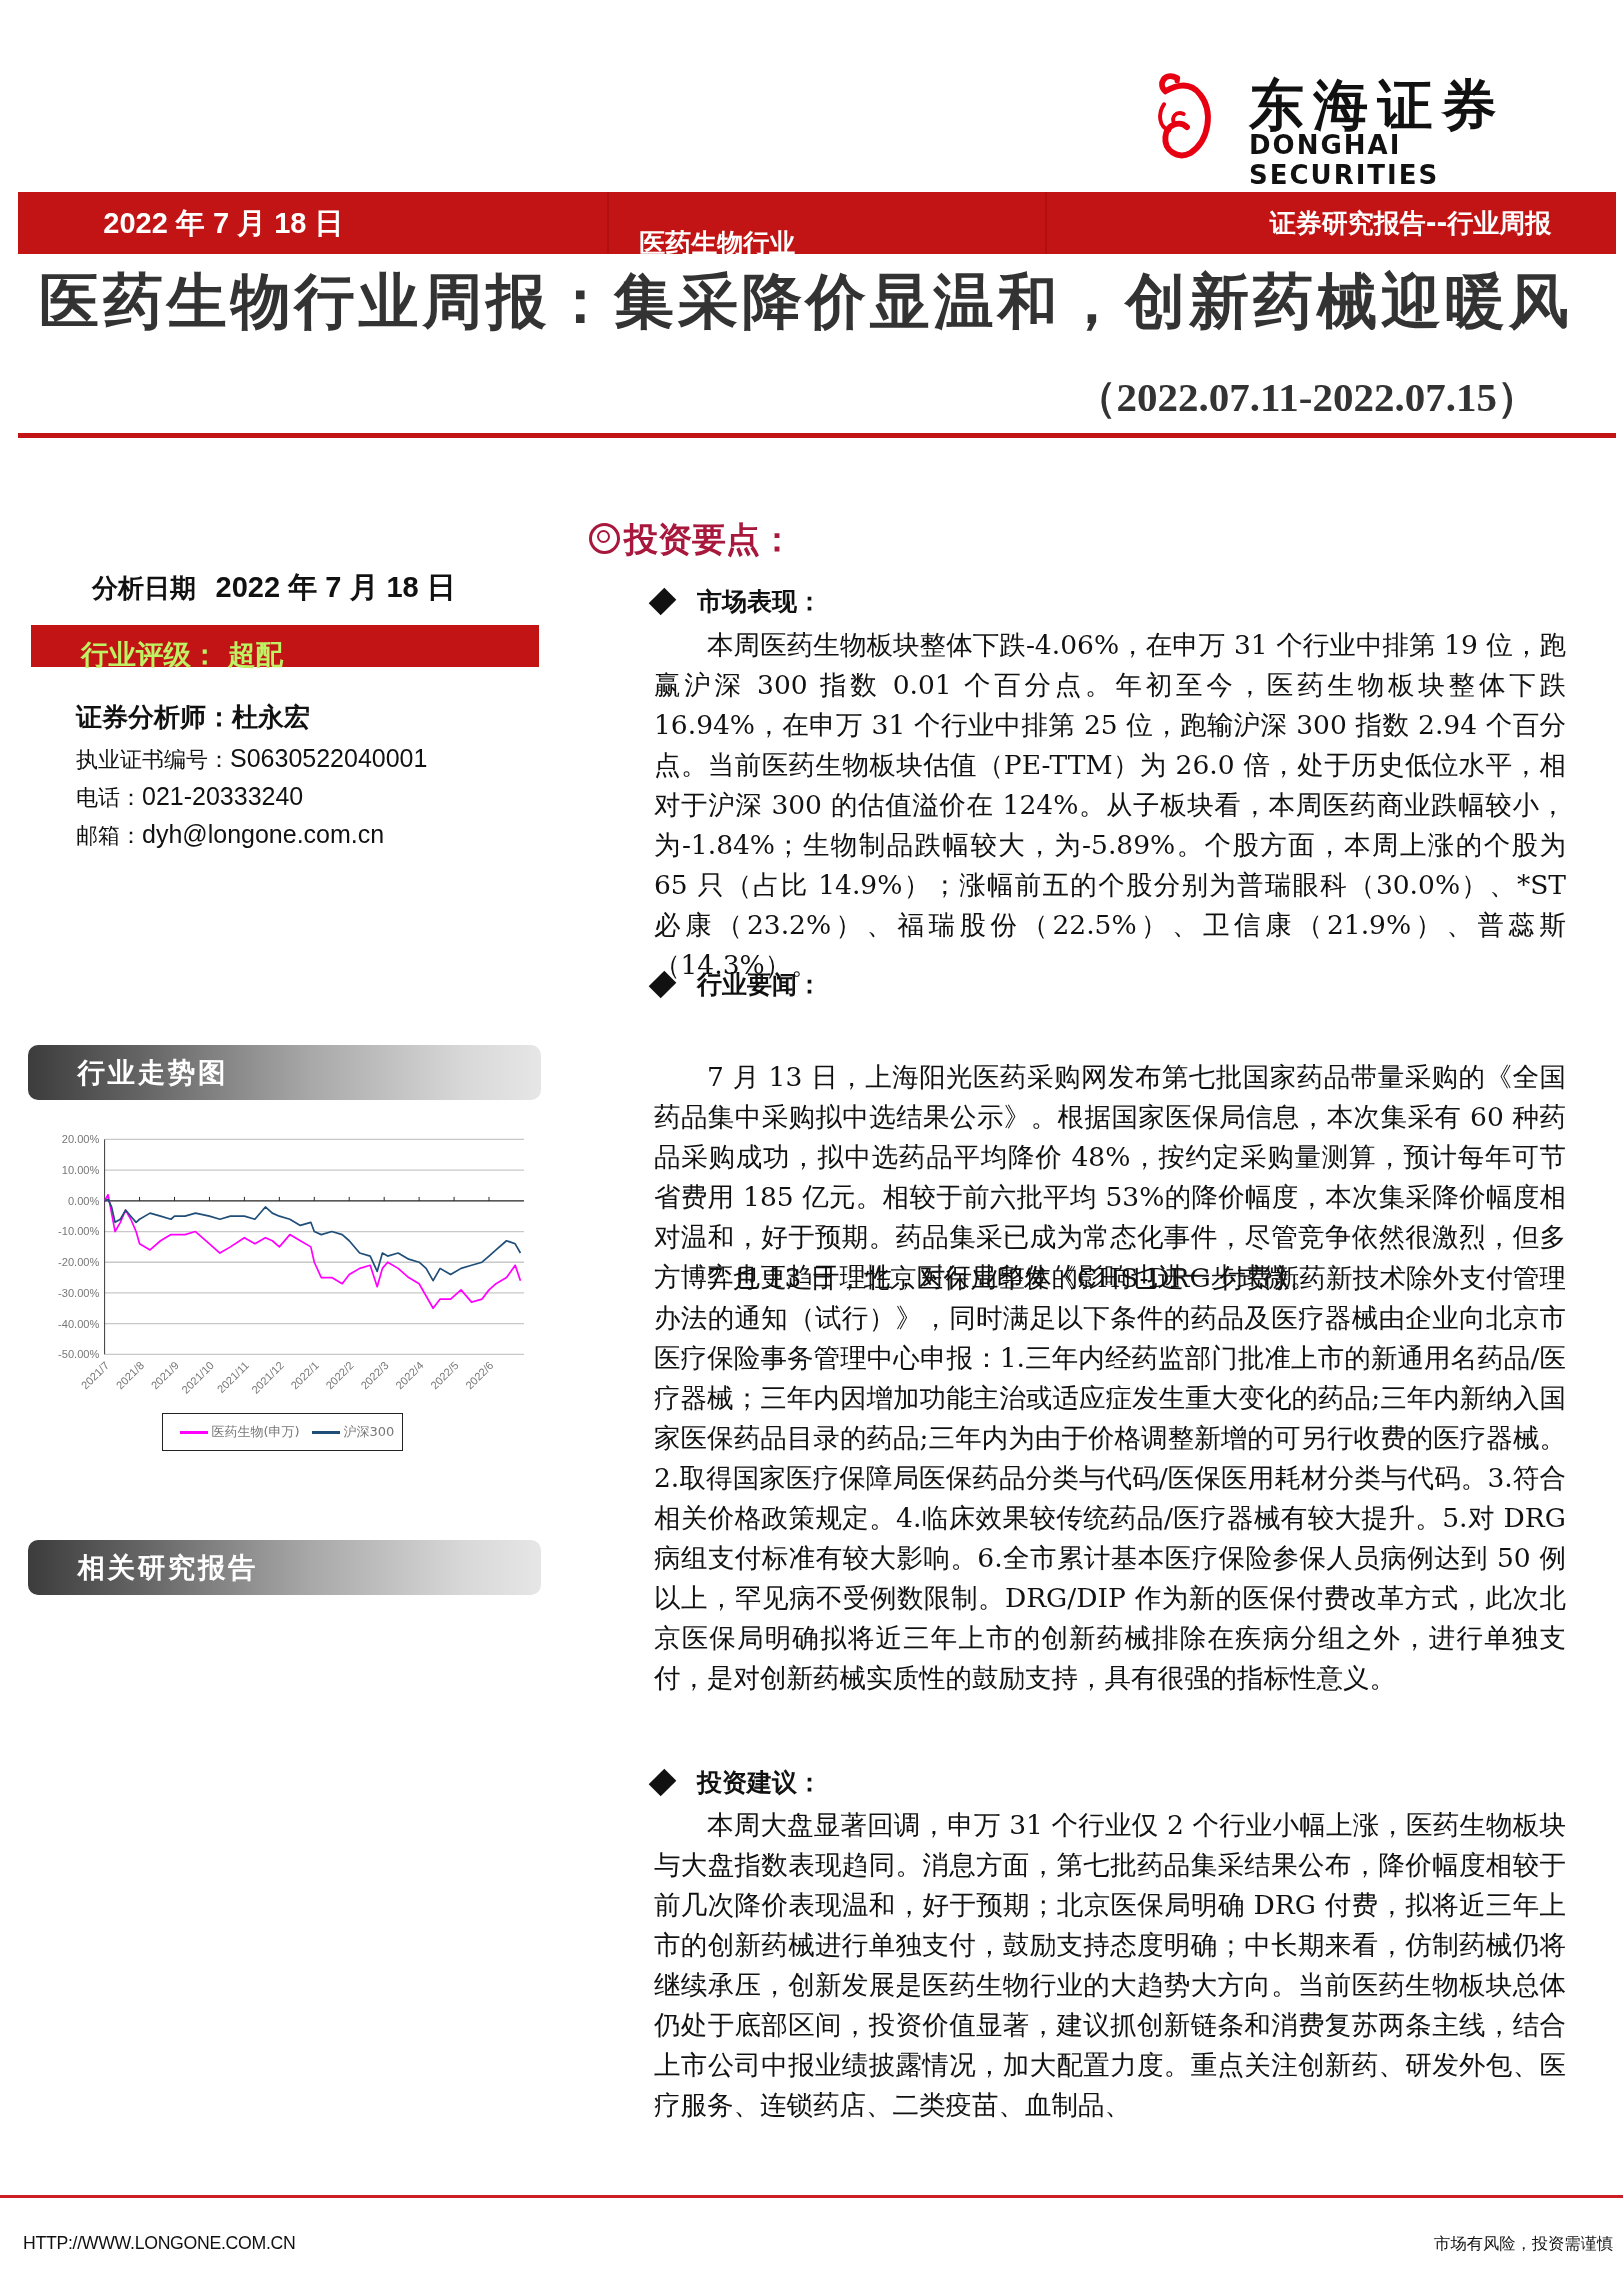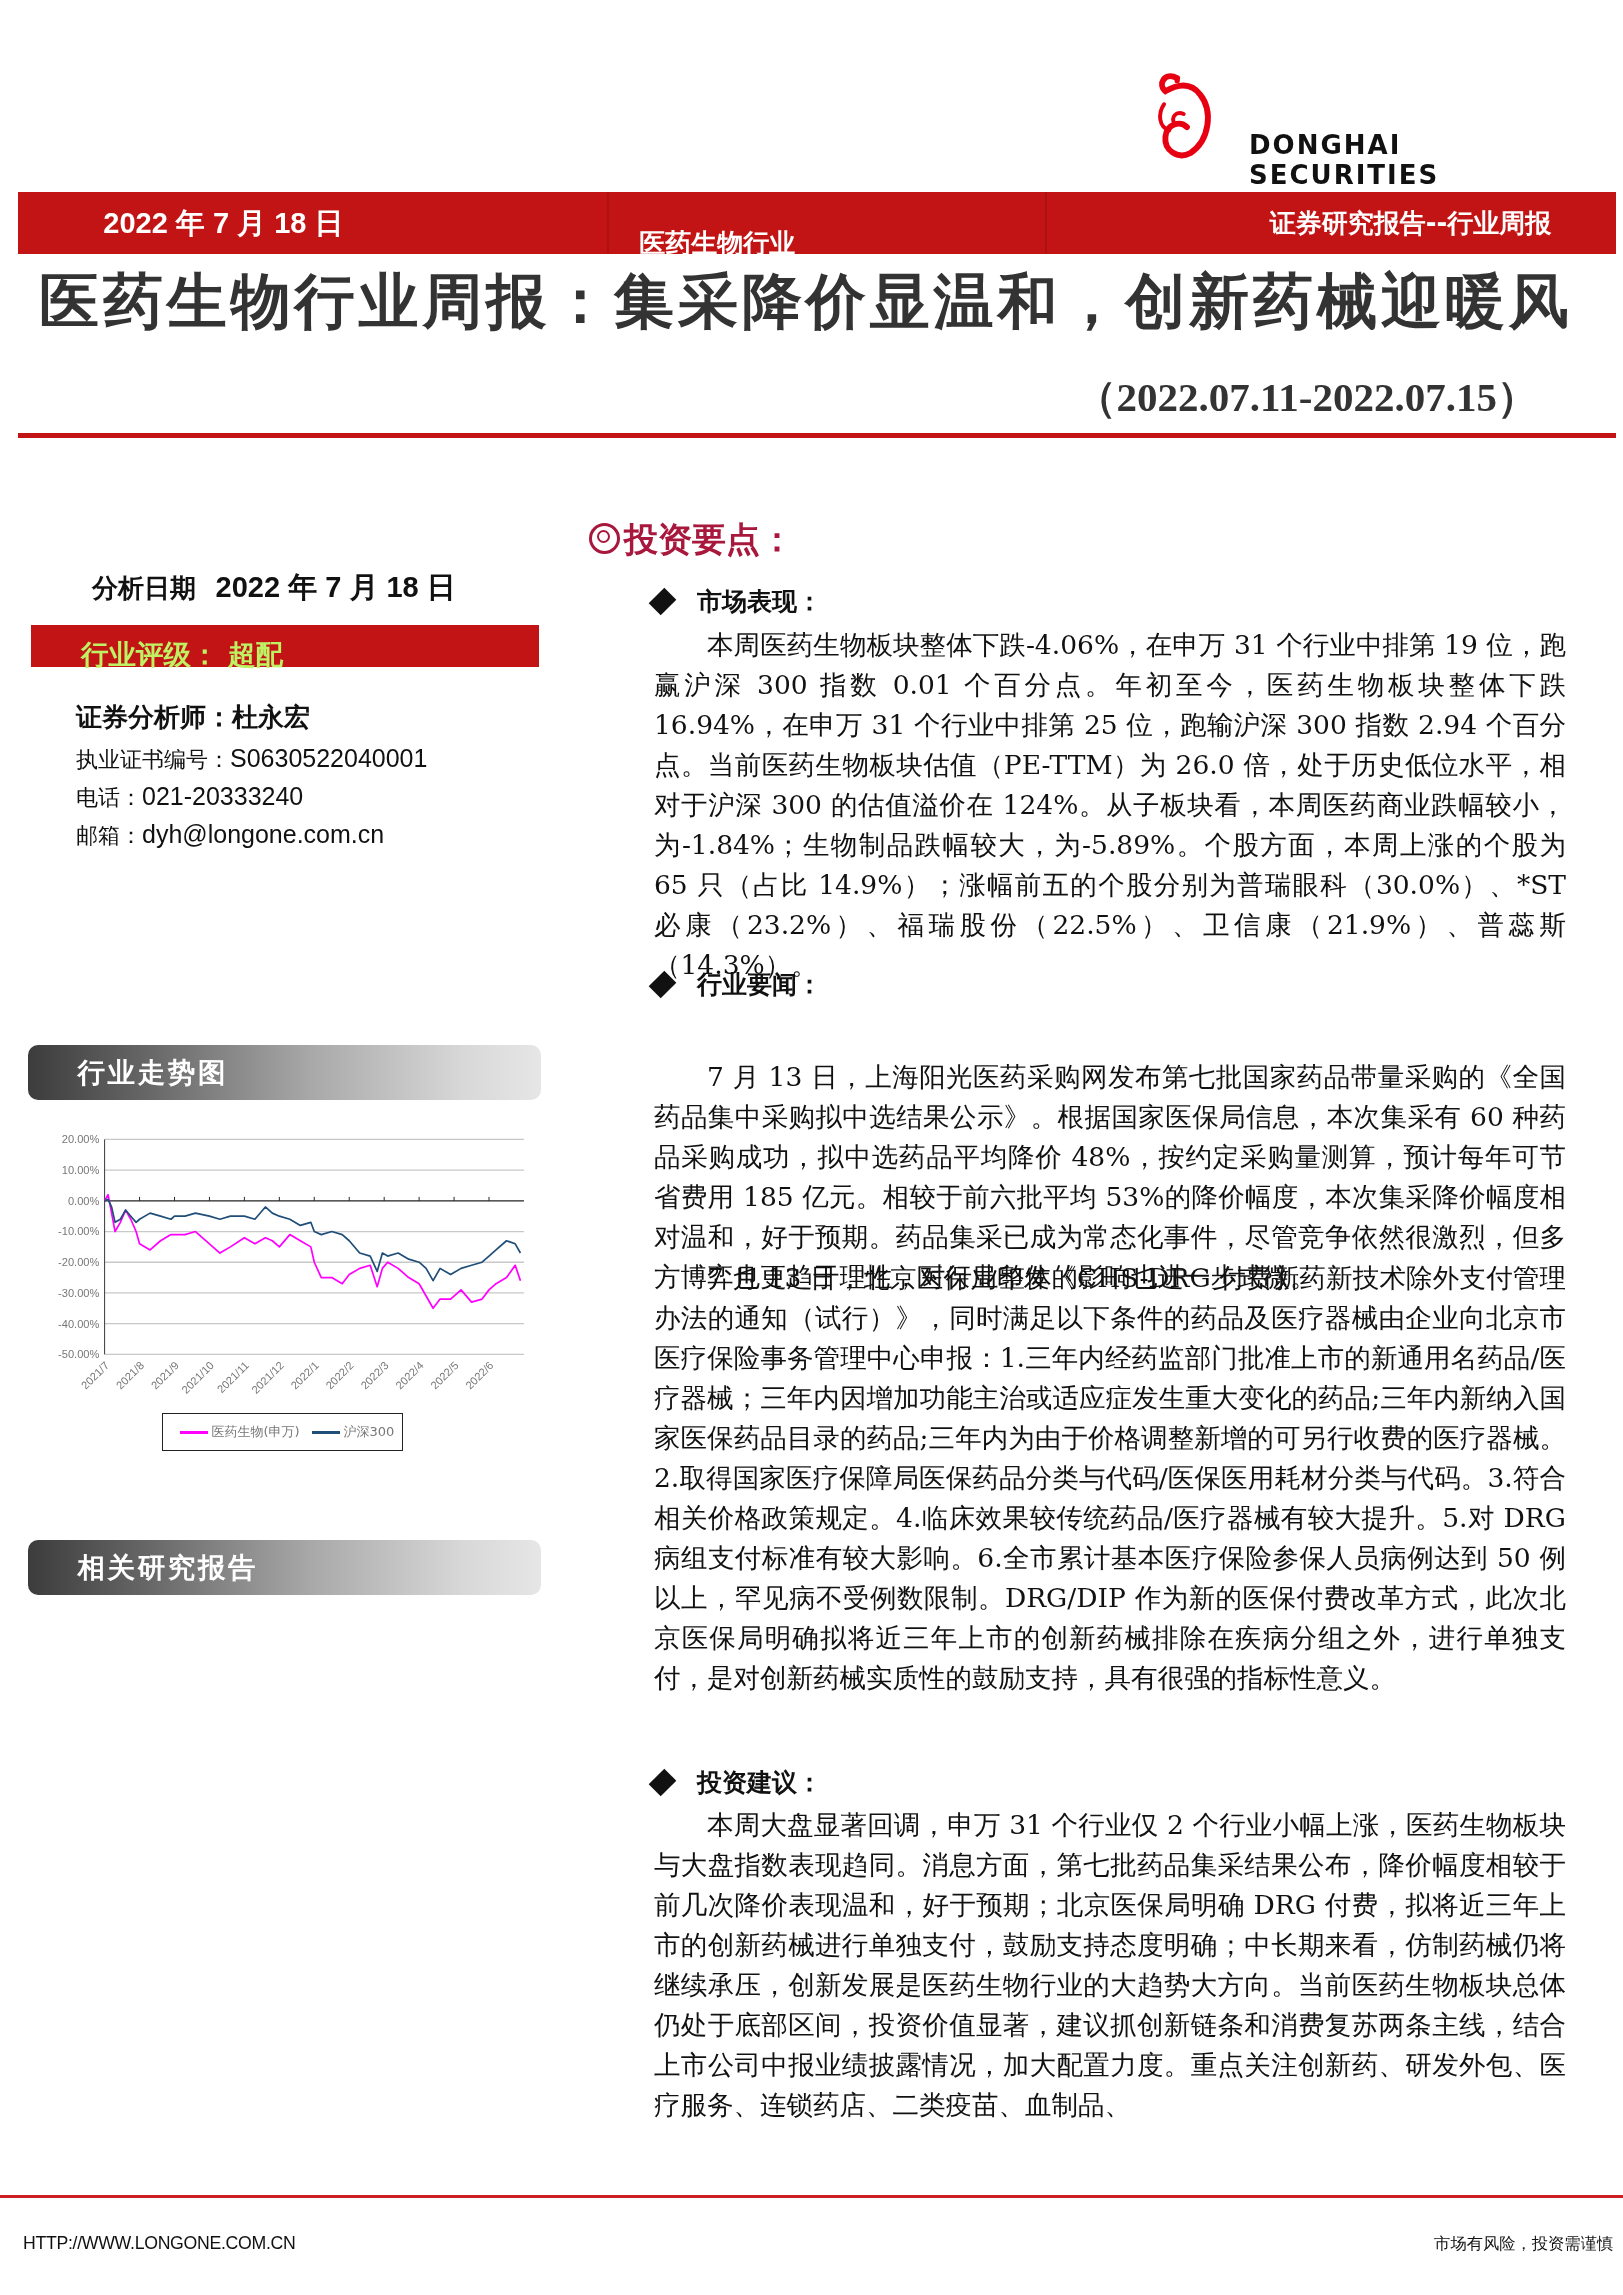--- a/index.html
+++ b/index.html
@@ -73,20 +73,21 @@
 </style>
 </head>
 <body>
 
 <div class="abs logo">
   <svg width="85" height="98" viewBox="0 0 130 150">
     <path d="M40 20 C20 10 10 30 22 40 C40 30 60 25 75 45 C95 70 90 115 60 135 C40 145 20 130 22 110 C24 90 45 85 55 95" fill="none" stroke="#e60012" stroke-width="9" stroke-linecap="round"></path>
     <path d="M20 60 C10 75 12 95 28 100 M50 75 C38 70 30 80 36 90" fill="none" stroke="#e60012" stroke-width="6" stroke-linecap="round"></path>
     <circle cx="40" cy="24" r="4" fill="#e60012"></circle>
   </svg>
+  <div class="cn">东海证券</div>
   <div class="en">DONGHAI SECURITIES</div>
 </div>
 
 <div class="abs hbar">
   <div class="cell c1">2022 年 7 月 18 日</div>
   <div class="sep" style="left:589px"></div>
   <div class="cell c2">医药生物行业</div>
   <div class="sep" style="left:1027px"></div>
   <div class="cell c3">证券研究报告--行业周报</div>
 </div>

